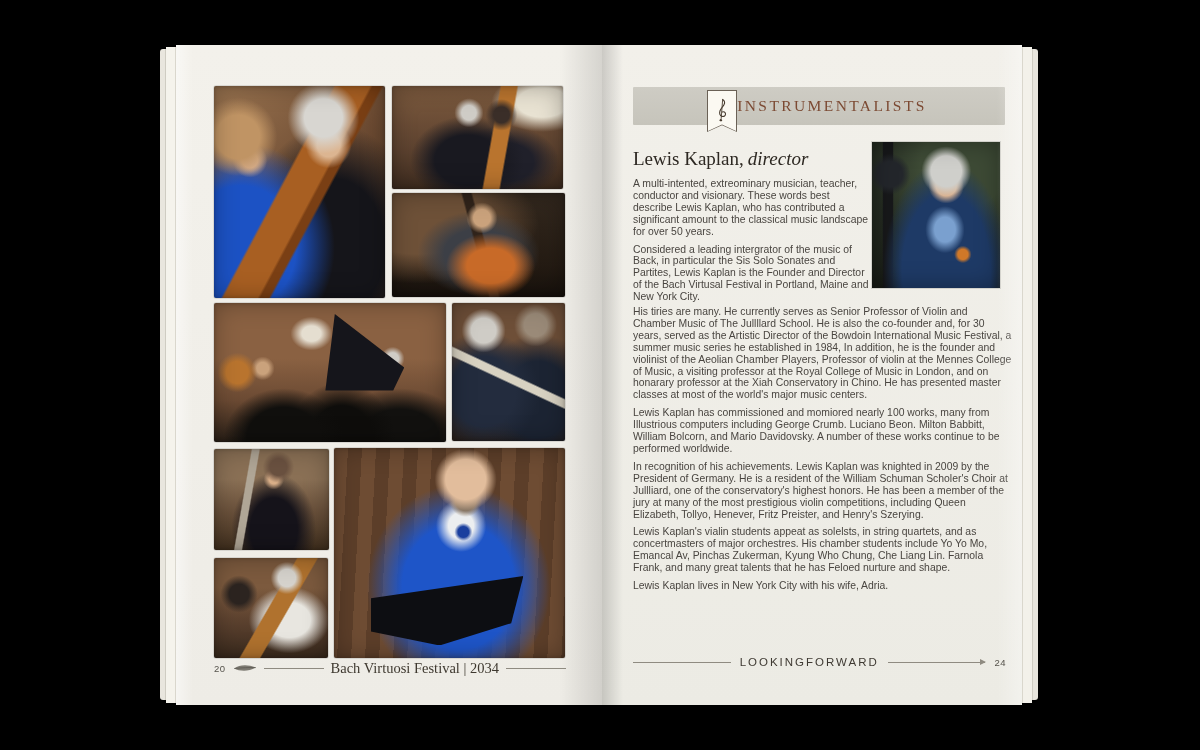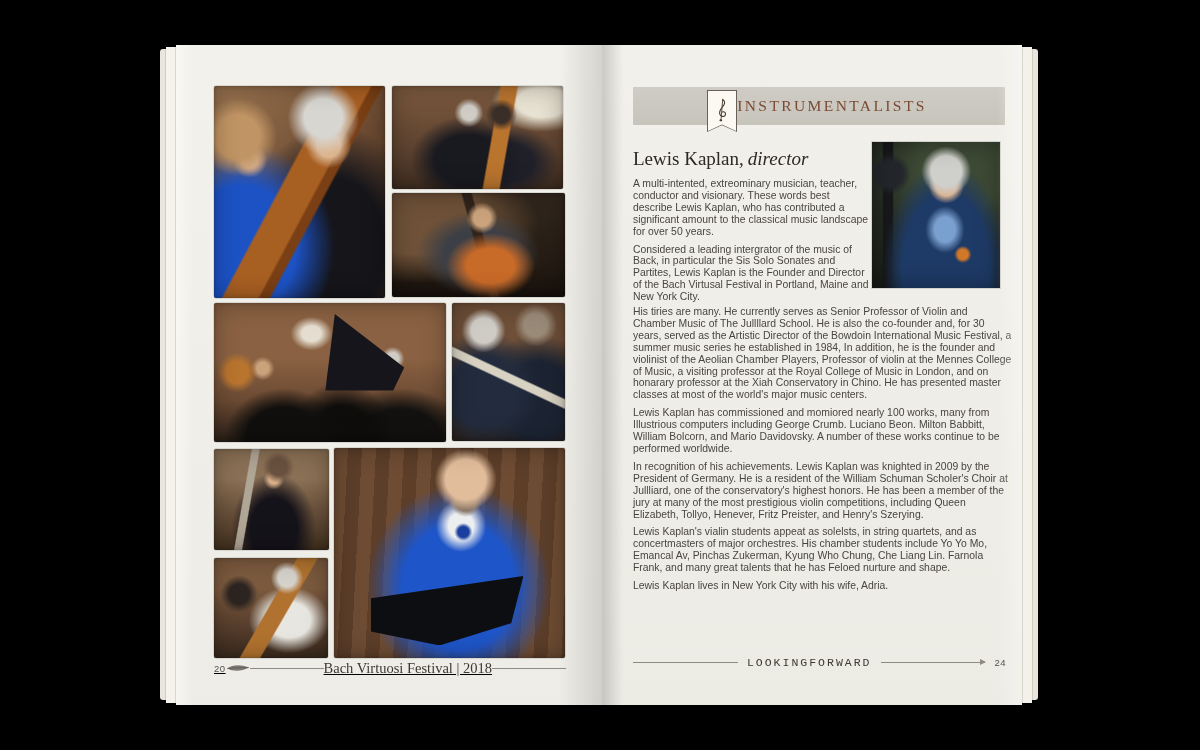--- a/index.html
+++ b/index.html
@@ -84,21 +84,21 @@
     radial-gradient(circle at 57% 25%, #8a7866 0 5%, rgba(138,120,102,0) 8%),
     radial-gradient(circle at 56% 40%, #1a3f9e 0 3%, rgba(26,63,158,0) 5%),
     radial-gradient(ellipse at 55% 37%, #eceef0 0 7%, rgba(236,238,240,0) 14%),
     radial-gradient(ellipse at 54% 66%, #1e55c8 0 32%, rgba(30,85,200,0) 52%),
     repeating-linear-gradient(93deg,#6e4c33 0 14px,#5c3e29 14px 28px);}
   .p8::before{content:"";position:absolute;left:16%;top:61%;width:66%;height:33%;z-index:2;
     background:#0d0e12;clip-path:polygon(0 32%, 100% 0, 92% 68%, 45% 100%, 0 80%);}
 
   
   .footer-left{position:absolute;left:38px;right:36px;top:612px;height:22px;z-index:7;
-    display:flex;align-items:center;text-decoration:underline;}
+    display:flex;align-items:center;gap:7px;}
   .pagenum{font-size:9.5px;color:#55524b;letter-spacing:.5px;}
   .rule{height:1px;background:#8f8b81;flex:1;}
   .footer-title{font-family:"Liberation Serif", serif;font-size:14.5px;color:#3e382f;white-space:nowrap;}
 
   
   .banner{position:absolute;left:31px;top:42px;width:372px;height:38px;z-index:2;
     background:linear-gradient(180deg,#ceccc4,#c6c4bb);border-radius:1px;
     display:flex;align-items:center;justify-content:center;}
   .banner-title{font-family:"Liberation Serif", serif;font-size:15.5px;color:#7c4a33;
     letter-spacing:2.4px;padding-left:26px;}
@@ -120,21 +120,21 @@
     radial-gradient(ellipse at 57% 60%, #7aa0cf 0 10%, rgba(122,160,207,0) 19%),
     radial-gradient(circle at 71% 77%, #d07828 0 3.5%, rgba(208,120,40,0) 6%),
     radial-gradient(ellipse at 58% 88%, #1e3a66 0 42%, rgba(30,58,102,0) 60%),
     radial-gradient(circle at 14% 22%, #23262b 0 8%, rgba(35,38,43,0) 13%),
     linear-gradient(90deg, rgba(0,0,0,0) 8%, #17181a 9% 16%, rgba(0,0,0,0) 17%),
     radial-gradient(circle at 70% 18%, #3d4a35 0 28%, #242b21 60%, #171a14);}
   .portrait::after{content:"";position:absolute;inset:0;
     box-shadow:inset 0 0 24px rgba(0,0,0,.35);}
   .footer-right{position:absolute;left:31px;right:16px;top:606px;height:22px;z-index:7;
     display:flex;align-items:center;gap:9px;}
-  .footer-text{font-family:Liberation Mono, monospace;font-size:11.5px;color:#3f3a33;
+  .footer-text{font-family:Liberation Sans, sans-serif;font-size:11.5px;color:#3f3a33;
     letter-spacing:2px;white-space:nowrap;}
   .rule.arrow{position:relative;}
   .rule.arrow::after{content:"";position:absolute;right:-1px;top:-3px;width:0;height:0;
     border-left:6px solid #8f8b81;border-top:3.5px solid transparent;border-bottom:3.5px solid transparent;}
   .leaf{flex:0 0 auto;display:block;}
 </style>
 </head>
 <body>
 
 <div style="position:absolute;inset:0;">
@@ -154,21 +154,21 @@
       <div class="photo p7" title="Older man in a white shirt and a dark-haired woman playing violins"></div>
       <div class="photo p8" title="Bald singer with glasses and beard in a bright blue jacket and bow tie performing at a black music stand"></div>
 
       <div class="footer-left">
         <span class="pagenum">20</span>
         <svg class="leaf" viewBox="0 0 26 10" width="24" height="9">
           <path d="M1 5 C7 1 15 0 25 4 C16 9 7 8 1 5 Z" fill="#7d7a72"></path>
           <path d="M1 5 C10 4 18 4 25 4" stroke="#57544c" stroke-width="0.8" fill="none"></path>
         </svg>
         <div class="rule"></div>
-        <span class="footer-title">Bach Virtuosi Festival | 2018</span>
+        <span class="footer-title">Bach Virtuosi Festival | 2034</span>
         <div class="rule"></div>
       </div>
     </div>
 
     <div class="page page-right">
       <div class="banner">
         <span class="banner-title">INSTRUMENTALISTS</span>
       </div>
       <div class="badge">
         <div class="badge-in">

